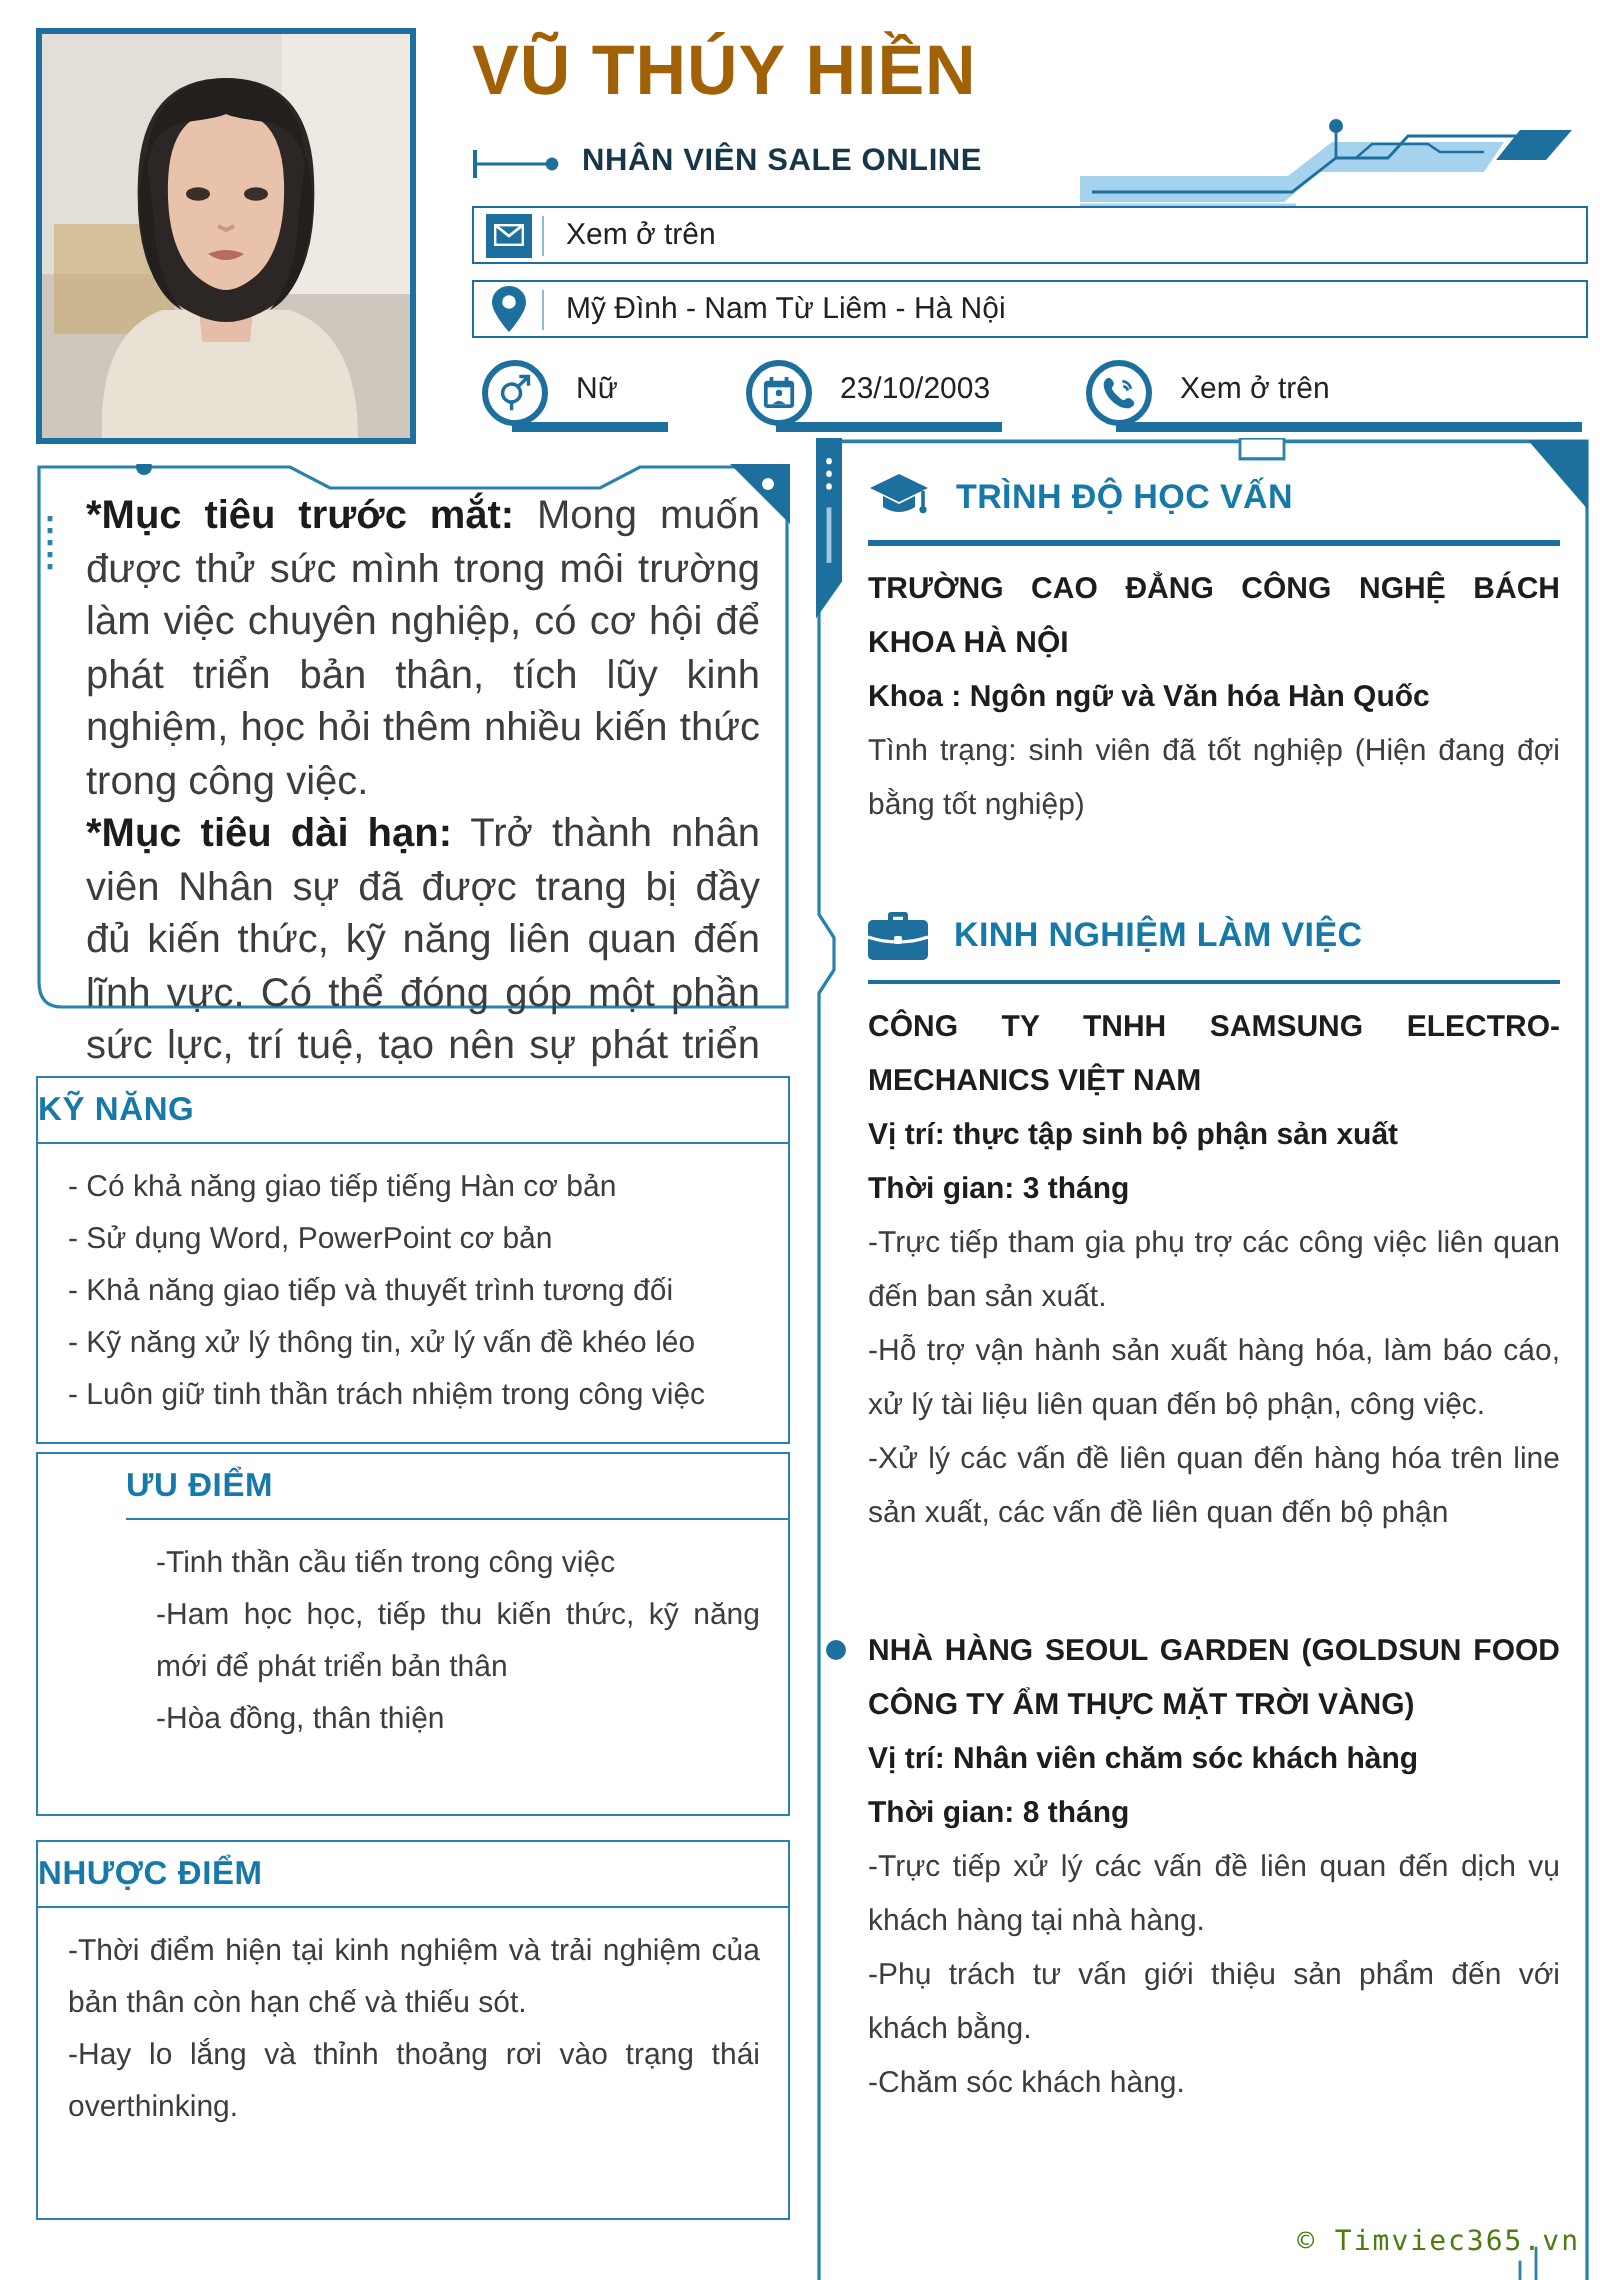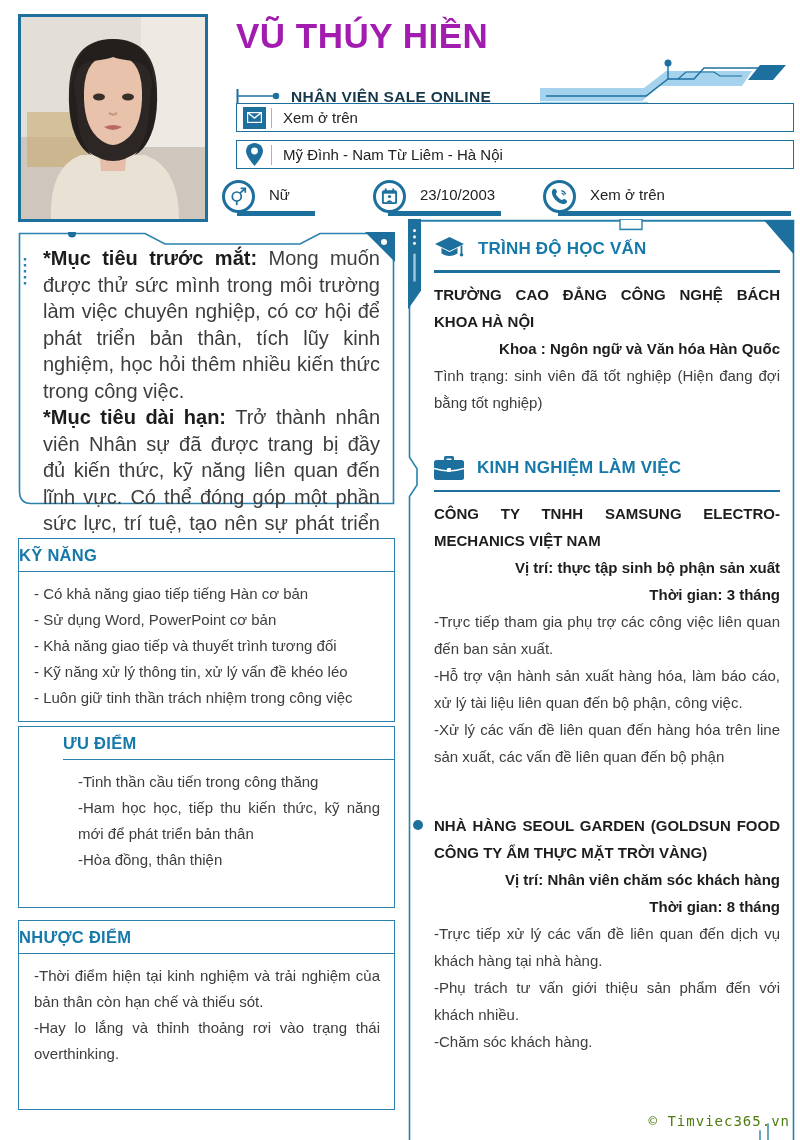--- a/index.html
+++ b/index.html
@@ -8,35 +8,35 @@
     font-family:"Liberation Sans", sans-serif;color:#333;overflow:hidden;
   }
   .page{position:absolute;inset:0;}
 
   
   .photo{position:absolute;left:18px;top:14px;width:190px;height:208px;
     border:3px solid #1d6f9e;box-sizing:border-box;background:#d8cfc6;}
   .photo svg{display:block;width:100%;height:100%;}
 
   
-  .name{position:absolute;left:236px;top:16px;font-size:35px;font-weight:bold;color:#a21caf;letter-spacing:.5px;}
-  .title-row{position:absolute;left:236px;top:88px;display:flex;align-items:flex-start;}
+  .name{position:absolute;left:236px;top:16px;font-size:35px;font-weight:bold;color:#a16207;letter-spacing:.5px;}
+  .title-row{position:absolute;left:236px;top:72px;display:flex;align-items:flex-end;}
   .job-title{font-size:15.5px;font-weight:bold;color:#16364a;margin-left:9px;letter-spacing:.3px;}
   .circuit{position:absolute;left:528px;top:56px;width:266px;height:48px;}
 
   .contact-box{position:absolute;left:236px;width:558px;height:29px;border:1.5px solid #1d6f9e;
     box-sizing:border-box;display:flex;align-items:center;background:#fff;}
   .cb1{top:103px;} .cb2{top:140px;}
   .icon-cell{width:34px;display:flex;align-items:center;justify-content:center;flex:0 0 34px;}
   .mail-square{width:23px;height:22px;background:#1d6f9e;display:flex;align-items:center;justify-content:center;}
   .vsep{width:1px;height:20px;background:#8fbdd8;}
   .contact-text{margin-left:11px;font-size:15px;color:#222;}
 
   .cgroup{position:absolute;top:180px;height:38px;}
-  .cg1{left:222px;width:110px;} .cg2{left:373px;width:150px;} .cg3{left:543px;width:250px;}
+  .cg1{left:241px;width:110px;} .cg2{left:373px;width:150px;} .cg3{left:543px;width:250px;}
   .cgroup .circ{position:absolute;left:0;top:0;width:33px;height:33px;border-radius:50%;
     border:3px solid #1d6f9e;box-sizing:border-box;display:flex;align-items:center;justify-content:center;background:#fff;}
   .cgroup .lab{position:absolute;left:47px;top:6px;font-size:15px;color:#222;white-space:nowrap;}
   .cgroup .bar{position:absolute;top:31px;height:4.5px;background:#1d6f9e;}
   .cg1 .bar{left:15px;width:78px;}
   .cg2 .bar{left:15px;width:113px;}
   .cg3 .bar{left:15px;width:233px;}
 
   
   .objective{position:absolute;left:18px;top:232px;width:377px;height:273px;}
@@ -54,21 +54,21 @@
   .lbox-body{padding:9px 14px 10px 15px;font-size:15px;color:#3d3d3d;line-height:26px;}
   .lbox-body .li{text-align:justify;}
 
   
   .rpanel{position:absolute;left:408px;top:219px;width:387px;height:1020px;border-radius:30px;}
   .rpanel .frame{position:absolute;inset:0;width:100%;height:100%;}
   .rcontent{position:absolute;left:26px;right:15px;top:13px;font-size:15px;line-height:27px;color:#3d3d3d;}
   .sec-header{display:flex;align-items:center;gap:13px;height:32px;}
   .sec-title{color:#1679a9;font-weight:bold;font-size:17px;letter-spacing:.2px;}
   .rule{height:2.6px;background:#1d6f9e;margin:6px 0 8px 0;}
-  .b{font-weight:bold;color:#1d1d1d;text-align:right;}
+  .b{font-weight:bold;color:#1d1d1d;}
   .jy{text-align:justify;}
   .edu-block p, .job p{margin:0;}
   .spacer36{height:36px;} .spacer40{height:42px;}
   .job2{position:relative;}
   .job2 .bullet{position:absolute;left:-21px;top:8px;width:10px;height:10px;border-radius:50%;background:#1d6f9e;}
 
   .watermark{position:absolute;right:10px;top:1113px;font-family:"DejaVu Sans Mono", monospace;
     font-size:14px;color:#4d7c0f;letter-spacing:1px;}
 </style>
 </head>
@@ -201,21 +201,21 @@
       <div class="li">- Sử dụng Word, PowerPoint cơ bản</div>
       <div class="li">- Khả năng giao tiếp và thuyết trình tương đối</div>
       <div class="li">- Kỹ năng xử lý thông tin, xử lý vấn đề khéo léo</div>
       <div class="li">- Luôn giữ tinh thần trách nhiệm trong công việc</div>
     </div>
   </div>
 
   <div class="lbox lbox-strengths">
     <div class="lbox-header">ƯU ĐIỂM</div>
     <div class="lbox-body">
-      <div class="li">-Tinh thần cầu tiến trong công thăng</div>
+      <div class="li">-Tinh thần cầu tiến trong công việc</div>
       <div class="li">-Ham học học, tiếp thu kiến thức, kỹ năng mới để phát triển bản thân</div>
       <div class="li">-Hòa đồng, thân thiện</div>
     </div>
   </div>
 
   <div class="lbox lbox-weaknesses">
     <div class="lbox-header">NHƯỢC ĐIỂM</div>
     <div class="lbox-body">
       <div class="li">-Thời điểm hiện tại kinh nghiệm và trải nghiệm của bản thân còn hạn chế  và thiếu sót.</div>
       <div class="li">-Hay lo lắng và thỉnh thoảng rơi vào trạng thái overthinking.</div>
@@ -281,21 +281,21 @@
       </div>
 
       <div class="spacer40"></div>
 
       <div class="job job2">
         <span class="bullet"></span>
         <p class="b jy">NHÀ HÀNG SEOUL GARDEN (GOLDSUN FOOD CÔNG TY ẨM THỰC MẶT TRỜI VÀNG)</p>
         <p class="b">Vị trí: Nhân viên chăm sóc khách hàng</p>
         <p class="b">Thời gian: 8 tháng</p>
         <p class="jy">-Trực tiếp xử lý các vấn đề liên quan đến dịch vụ khách hàng tại nhà hàng.</p>
-        <p class="jy">-Phụ trách tư vấn giới thiệu sản phẩm đến với khách nhiều.</p>
+        <p class="jy">-Phụ trách tư vấn giới thiệu sản phẩm đến với khách bằng.</p>
         <p class="jy">-Chăm sóc khách hàng.</p>
       </div>
 
     </div>
   </div>
 
   <div class="watermark">© Timviec365.vn</div>
 
 </div>
 

